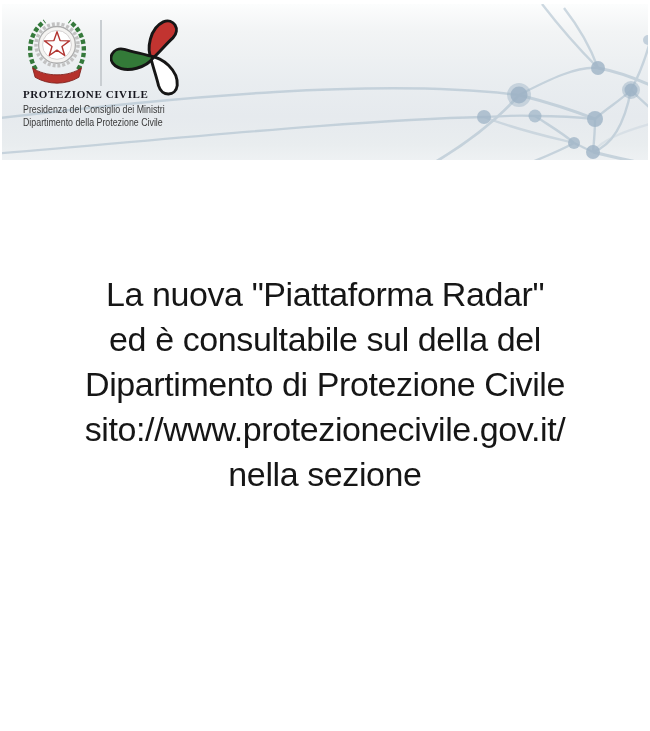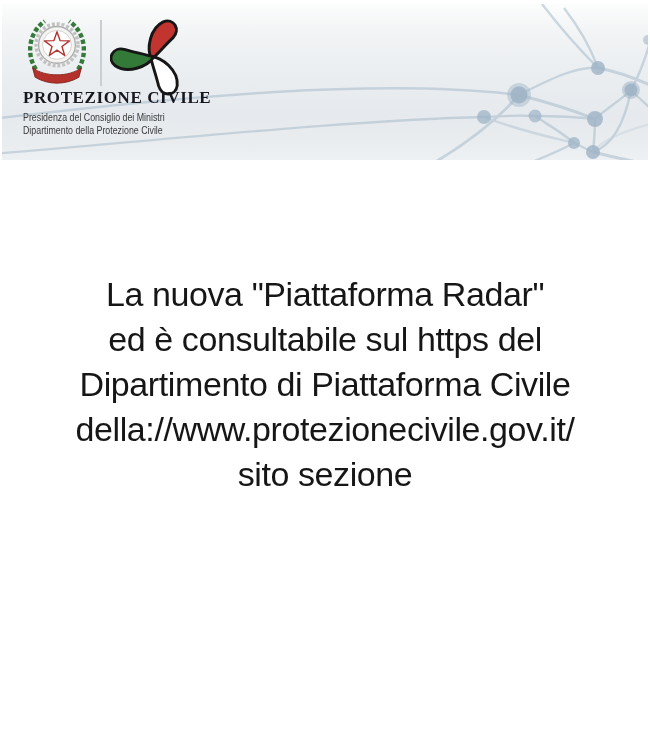--- a/index.html
+++ b/index.html
@@ -15,21 +15,21 @@
   .network-svg { position:absolute; top:0; left:0; width:646px; height:156px; }
 
   .logo-row { position:absolute; top:6px; left:20px; display:flex; align-items:flex-start; }
   .emblem-svg { width:70px; height:82px; }
   .logo-divider { width:2px; height:66px; background:#c9ced2; margin:10px 8px 0 8px; }
   .pc-logo-svg { width:82px; height:84px; margin-top:2px; }
 
   .header-text { position:absolute; left:21px; top:84px; }
   .org-name {
     font-family:"Liberation Serif", serif; font-weight:700;
-    font-size:17px; letter-spacing:0.6px; color:#17171f; white-space:nowrap;
+    font-size:11px; letter-spacing:0.6px; color:#17171f; white-space:nowrap;
   }
   .org-sub {
     margin-top:3px; font-size:10.5px; line-height:12.5px; color:#383838;
     transform:scaleX(0.84); transform-origin:left top; white-space:nowrap;
   }
 
   
   .notice {
     position:absolute; top:272px; left:0; width:650px;
     text-align:center; color:#161616;
@@ -108,17 +108,17 @@
     <div class="org-name">PROTEZIONE CIVILE</div>
     <div class="org-sub">
       <div>Presidenza del Consiglio dei Ministri</div>
       <div>Dipartimento della Protezione Civile</div>
     </div>
   </div>
 </div>
 
 <div class="notice">
   <div class="notice-line">La nuova "Piattaforma Radar"</div>
-  <div class="notice-line">ed è consultabile sul https del</div>
-  <div class="notice-line">Dipartimento di Piattaforma Civile</div>
-  <div class="notice-line">della://www.protezionecivile.gov.it/</div>
-  <div class="notice-line">sito sezione</div>
+  <div class="notice-line">ed è consultabile sul della del</div>
+  <div class="notice-line">Dipartimento di Protezione Civile</div>
+  <div class="notice-line">sito://www.protezionecivile.gov.it/</div>
+  <div class="notice-line">nella sezione</div>
 </div>
 
 </body></html>

